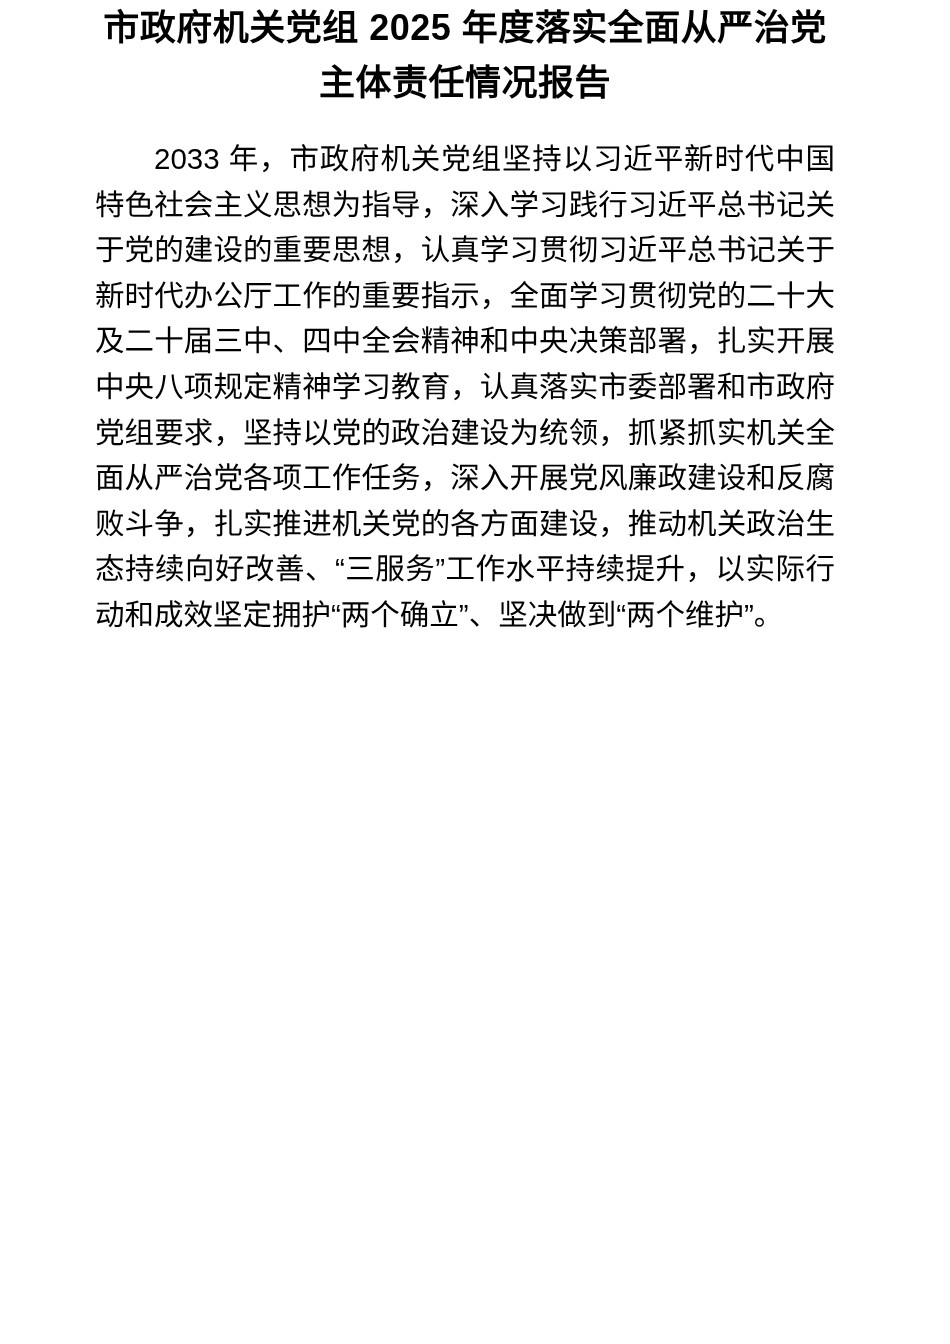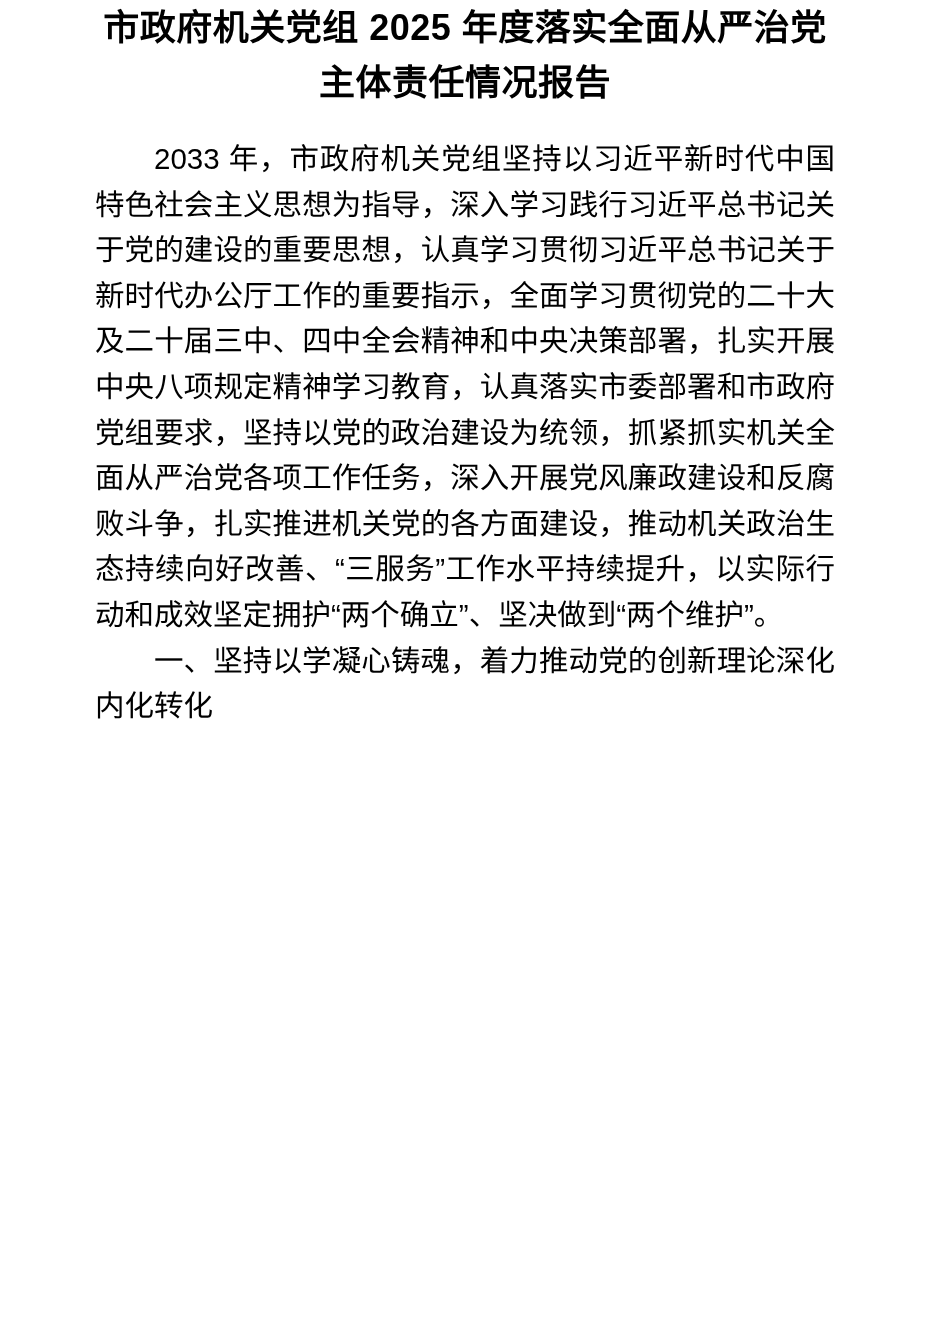--- a/index.html
+++ b/index.html
@@ -81,19 +81,18 @@
 
 <div class="page">
 
   <div class="doc-body">
 
     <h1 class="doc-title">市政府机关党组 2025 年度落实全面从严治党
 主体责任情况报告</h1>
 
     <p class="para indent2 first-body">2033 年，市政府机关党组坚持以习近平新时代中国特色社会主义思想为指导，深入学习践行习近平总书记关于党的建设的重要思想，认真学习贯彻习近平总书记关于新时代办公厅工作的重要指示，全面学习贯彻党的二十大及二十届三中、四中全会精神和中央决策部署，扎实开展中央八项规定精神学习教育，认真落实市委部署和市政府党组要求，坚持以党的政治建设为统领，抓紧抓实机关全面从严治党各项工作任务，深入开展党风廉政建设和反腐败斗争，扎实推进机关党的各方面建设，推动机关政治生态持续向好改善、“三服务”工作水平持续提升，以实际行动和成效坚定拥护“两个确立”、坚决做到“两个维护”。</p>
 
-    <p class="para indent2 section-heading">一、坚持以学凝心铸魂，着力推动党的创新理论深化内化转化</p>
 
 
 
   </div>
 
 </div>
 
 </body></html>

